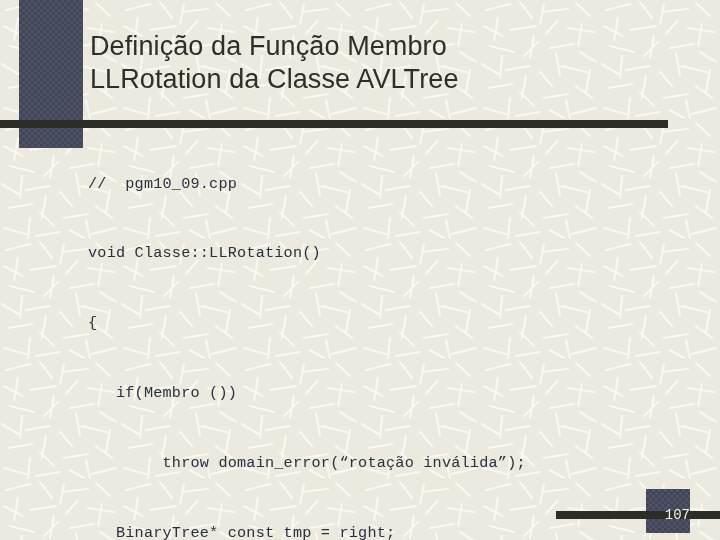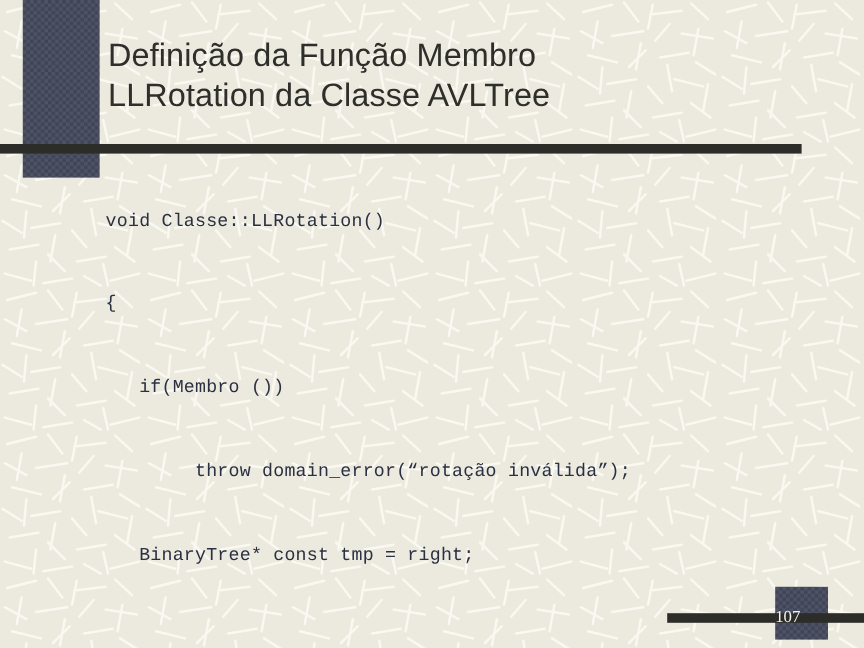--- a/index.html
+++ b/index.html
@@ -104,23 +104,23 @@
       linear-gradient(45deg, rgba(0,0,0,0.16) 25%, transparent 25%, transparent 75%, rgba(0,0,0,0.16) 75%);
     background-size: 6px 6px;
     background-position: 0 0, 3px 3px;
   }
 
   .page-number {
     position: absolute;
     left: 646px;
     top: 507px;
     width: 44px;
-    text-align: left;
+    text-align: right;
     color: #f3f2ea;
-    font-family: Liberation Serif, serif;
+    font-family: Liberation Mono, monospace;
     font-size: 14px;
     line-height: 16px;
     z-index: 5;
   }
 </style>
 </head>
 <body>
 
 <div id="slide">
 
@@ -170,20 +170,21 @@
   </svg>
 
   <div class="left-slab"></div>
 
   <div class="header-rule"></div>
 
   <div class="title">Definição da Função Membro
 LLRotation da Classe AVLTree</div>
 
   <div class="code-block">
+    <div class="code-line">//  pgm10_09.cpp</div>
     <div class="code-line">void Classe::LLRotation()</div>
     <div class="code-line">{</div>
     <div class="code-line">   if(Membro ())</div>
     <div class="code-line">        throw domain_error(“rotação inválida”);</div>
     <div class="code-line">   BinaryTree* const tmp = right;</div>
     
     
     
     
     

